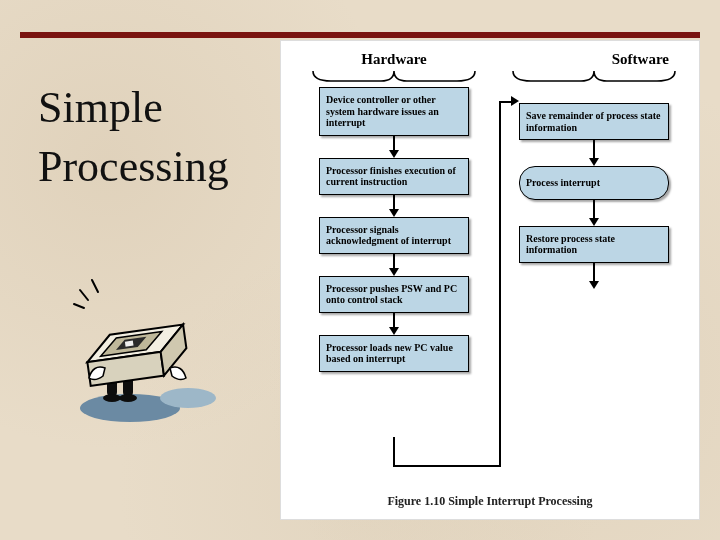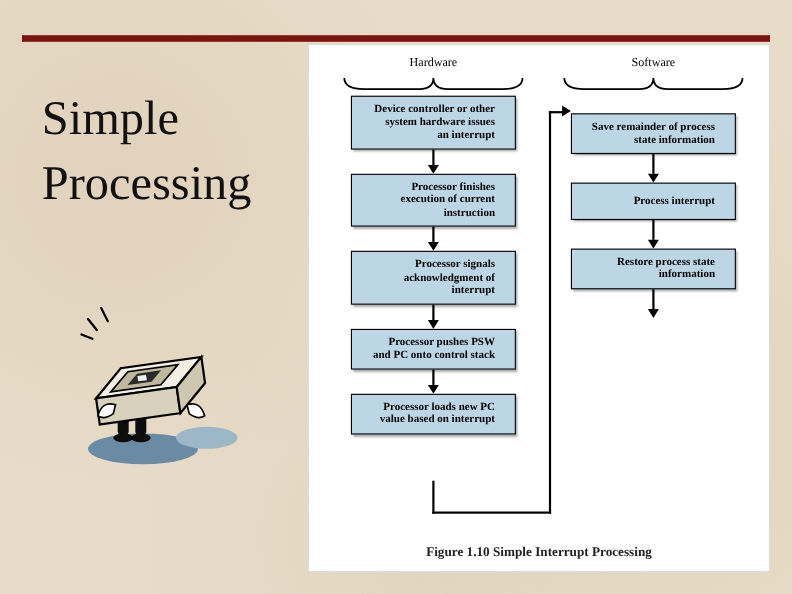--- a/index.html
+++ b/index.html
@@ -42,22 +42,22 @@
     top: 40px;
     width: 420px;
     height: 480px;
     background: #fff;
     border: 1px solid #ddd;
   }
   .fig-inner { position: relative; width: 100%; height: 100%; }
   .col-head {
     position: absolute;
     top: 10px;
-    font-weight: normal;
-    font-size: 11px;
+    font-weight: bold;
+    font-size: 15px;
     color: #000;
     text-align: center;
   }
   .brace {
     position: absolute;
     top: 28px;
     height: 14px;
   }
   .brace svg { width: 100%; height: 100%; }
   .col {
@@ -68,22 +68,22 @@
     align-items: center;
   }
   .node {
     width: 150px;
     background: #bcd6e5;
     border: 1px solid #000;
     box-shadow: 2px 2px 2px rgba(0,0,0,.35);
     font-size: 10px;
     font-weight: bold;
     color: #000;
-    text-align: right;
-    padding: 6px 18px;
+    text-align: left;
+    padding: 6px 6px;
     line-height: 1.15;
   }
   .arrow-down {
     width: 0; height: 0;
     border-left: 5px solid transparent;
     border-right: 5px solid transparent;
     border-top: 8px solid #000;
     margin: 0 auto;
   }
   .vsp { width: 2px; background: #000; }
@@ -159,21 +159,21 @@
 <div class="figure">
   <div class="fig-inner">
 
     <div class="col-head" style="left:38px; width:150px;">Hardware</div>
     <div class="brace" style="left:30px; width:166px;">
       <svg viewBox="0 0 166 14" preserveAspectRatio="none">
           <path d="M2 2 Q2 12 20 12 L70 12 Q83 12 83 2 Q83 12 96 12 L146 12 Q164 12 164 2" fill="none" stroke="#000" stroke-width="1.6"></path>
         </svg>
     </div>
 
-    <div class="col-head" style="left:238px; width:150px;">Software</div>
+    <div class="col-head" style="left:238px; width:150px;text-align:right;">Software</div>
     <div class="brace" style="left:230px; width:166px;">
       <svg viewBox="0 0 166 14" preserveAspectRatio="none">
           <path d="M2 2 Q2 12 20 12 L70 12 Q83 12 83 2 Q83 12 96 12 L146 12 Q164 12 164 2" fill="none" stroke="#000" stroke-width="1.6"></path>
         </svg>
     </div>
 
     <div class="col" style="left:38px;">
       <div class="node">Device controller or other system hardware issues an interrupt</div>
       <div class="vsp" style="height:14px;"></div>
         <div class="arrow-down"></div>
@@ -186,21 +186,21 @@
       <div class="node">Processor pushes PSW and PC onto control stack</div>
       <div class="vsp" style="height:14px;"></div>
         <div class="arrow-down"></div>
       <div class="node">Processor loads new PC value based on interrupt</div>
     </div>
 
     <div class="col" style="left:238px;margin-top:16px;">
       <div class="node">Save remainder of process state information</div>
       <div class="vsp" style="height:18px;"></div>
         <div class="arrow-down"></div>
-      <div class="node" style="padding-top:10px;padding-bottom:10px;">Process interrupt</div>
+      <div class="node" style="padding-top:10px;padding-bottom:10px;border-radius:16px;">Process interrupt</div>
       <div class="vsp" style="height:18px;"></div>
         <div class="arrow-down"></div>
       <div class="node">Restore process state information</div>
       <div class="vsp" style="height:18px;"></div>
         <div class="arrow-down"></div>
     </div>
 
     <div class="connector-v" style="left:112px; top:396px; height:30px;"></div>
     <div class="connector-h" style="left:112px; top:424px; width:108px;"></div>
     <div class="connector-v" style="left:218px; top:60px; height:366px;"></div>

